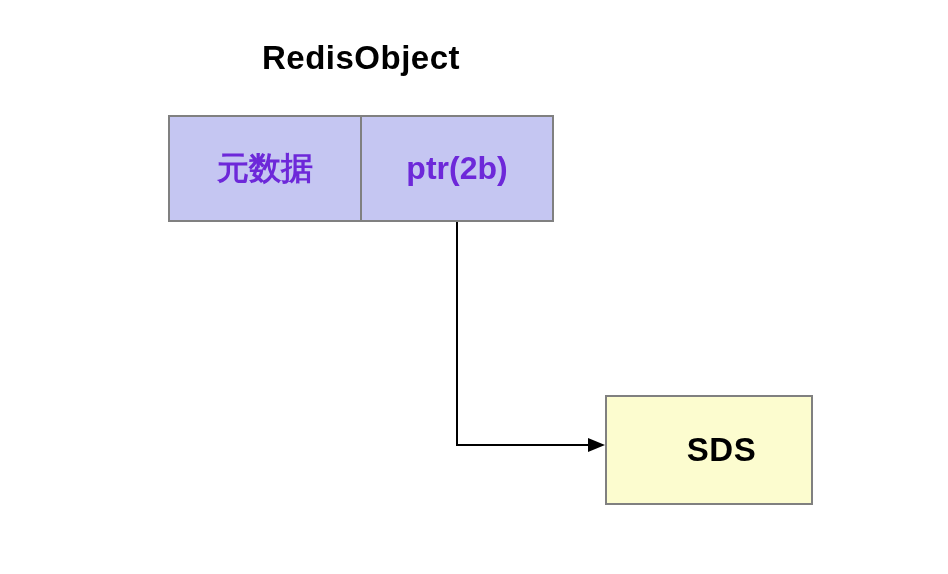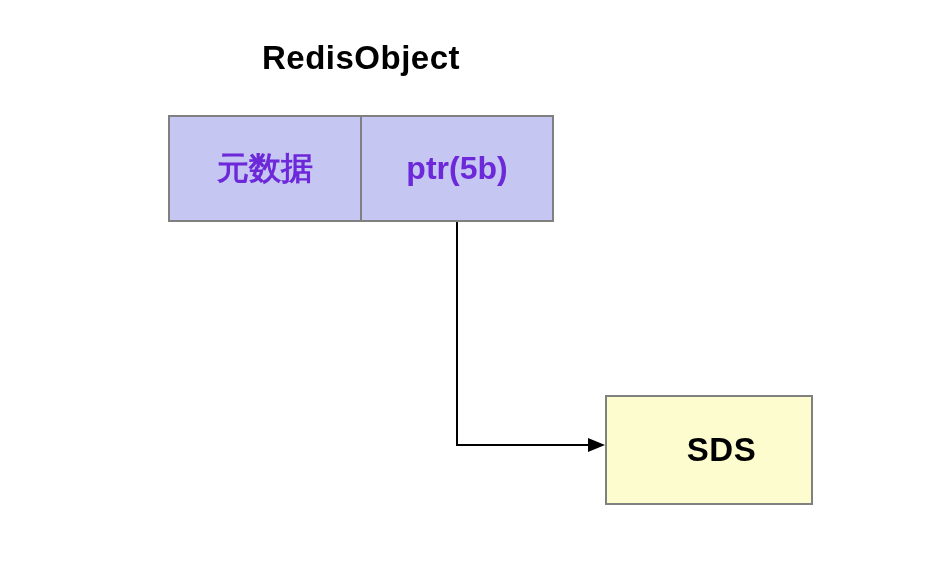--- a/index.html
+++ b/index.html
@@ -89,21 +89,21 @@
 <div class="canvas">
 
   <div class="diagram-title">RedisObject</div>
 
   <div class="redis-table">
     <div class="cell first">
       <div>元数据</div>
     </div>
     <div class="cell">
       <div>ptr</div>
-      <div>(5b)</div>
+      <div>(2b)</div>
     </div>
   </div>
 
   <svg class="arrow-layer" width="948" height="574" viewBox="0 0 948 574" xmlns="http://www.w3.org/2000/svg">
     <path d="M 457 222 L 457 445 L 591 445" fill="none" stroke="#000000" stroke-width="2"></path>
     <polygon points="605,445 588,438 588,452" fill="#000000"></polygon>
   </svg>
 
   <div class="sds-box">
     <span>SDS</span>

